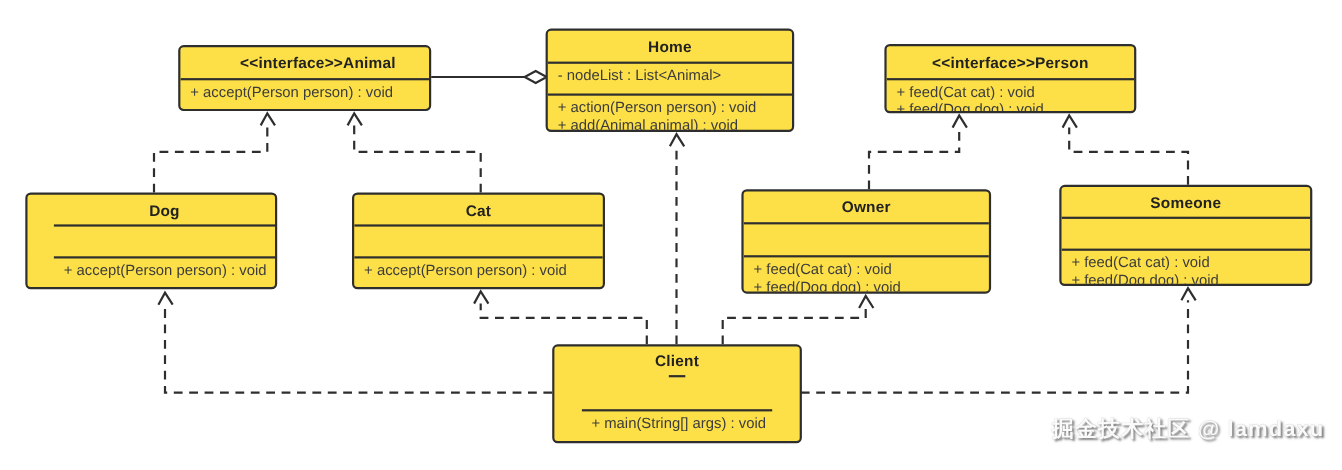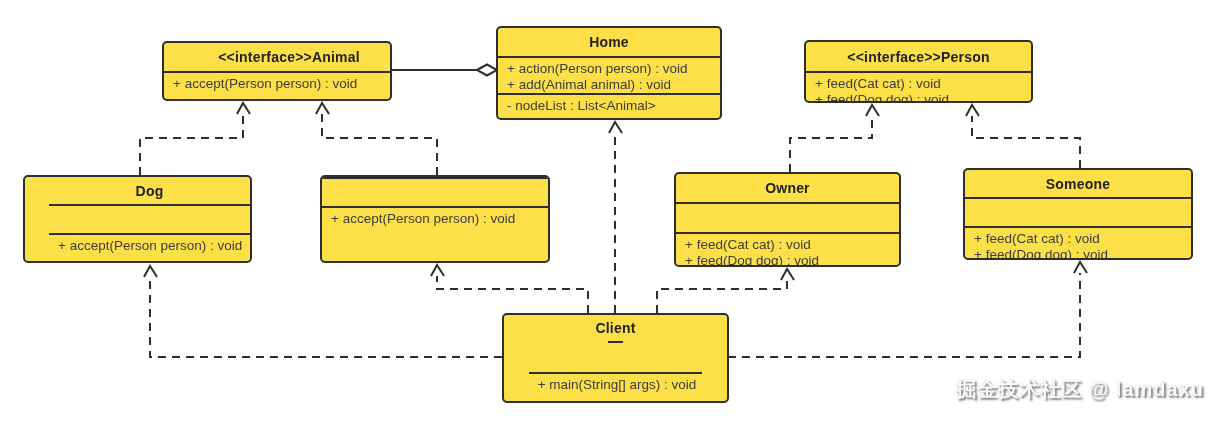--- a/index.html
+++ b/index.html
@@ -100,46 +100,47 @@
 
   <div class="uml-box" style="left:162px; top:41px; width:230px; height:60px;">
     <div class="uml-title" style="height:28px;margin-left:24px;">&lt;&lt;interface&gt;&gt;Animal</div>
     <div class="uml-sec" style="flex:1 1 auto;">
       <div class="member">+ accept(Person person) : void</div>
     </div>
   </div>
 
   <div class="uml-box" style="left:496px; top:26px; width:226px; height:94px;">
     <div class="uml-title" style="height:28px;">Home</div>
+    <div class="uml-sec" style="height:29px;">
+      <div class="member">- nodeList : List&lt;Animal&gt;</div>
+    </div>
     <div class="uml-sec" style="flex:1 1 auto;">
       <div class="member">+ action(Person person) : void</div>
       <div class="member">+ add(Animal animal) : void</div>
-    </div>
-    <div class="uml-sec" style="height:29px;">
-      <div class="member">- nodeList : List&lt;Animal&gt;</div>
     </div>
   </div>
 
   <div class="uml-box" style="left:804px; top:40px; width:229px; height:63px;">
     <div class="uml-title" style="height:29px;">&lt;&lt;interface&gt;&gt;Person</div>
     <div class="uml-sec" style="flex:1 1 auto;">
       <div class="member">+ feed(Cat cat) : void</div>
       <div class="member">+ feed(Dog dog) : void</div>
     </div>
   </div>
 
   <div class="uml-box" style="left:23px; top:175px; width:229px; height:88px;padding-left:24px;">
     <div class="uml-title" style="height:27px;">Dog</div>
     <div class="uml-sec" style="height:29px;"></div>
     <div class="uml-sec" style="flex:1 1 auto;">
       <div class="member">+ accept(Person person) : void</div>
     </div>
   </div>
 
   <div class="uml-box" style="left:320px; top:175px; width:230px; height:88px;">
+    <div class="uml-title" style="height:27px;">Cat</div>
     <div class="uml-sec" style="height:29px;"></div>
     <div class="uml-sec" style="flex:1 1 auto;">
       <div class="member">+ accept(Person person) : void</div>
     </div>
   </div>
 
   <div class="uml-box" style="left:674px; top:172px; width:227px; height:95px;">
     <div class="uml-title" style="height:28px;">Owner</div>
     <div class="uml-sec" style="height:30px;"></div>
     <div class="uml-sec" style="flex:1 1 auto;">

